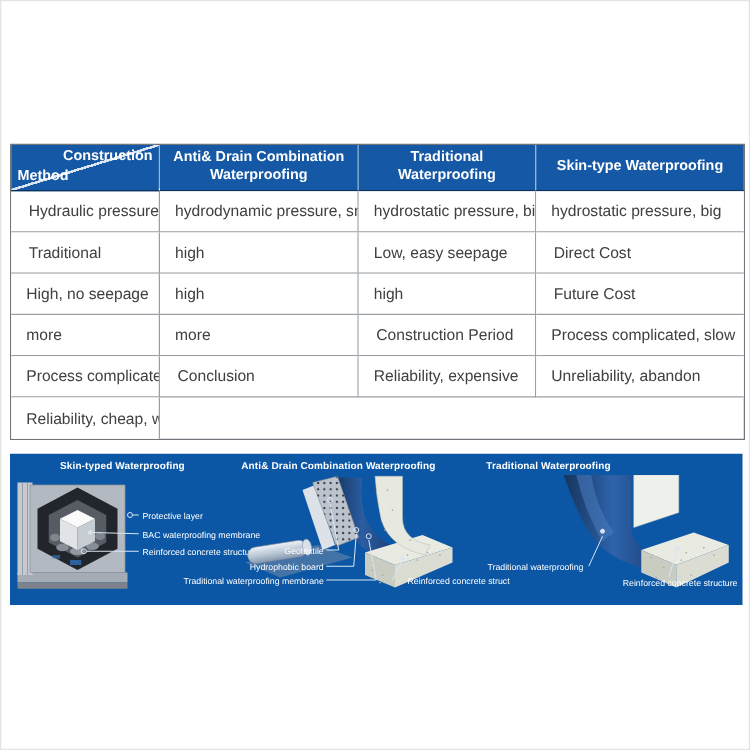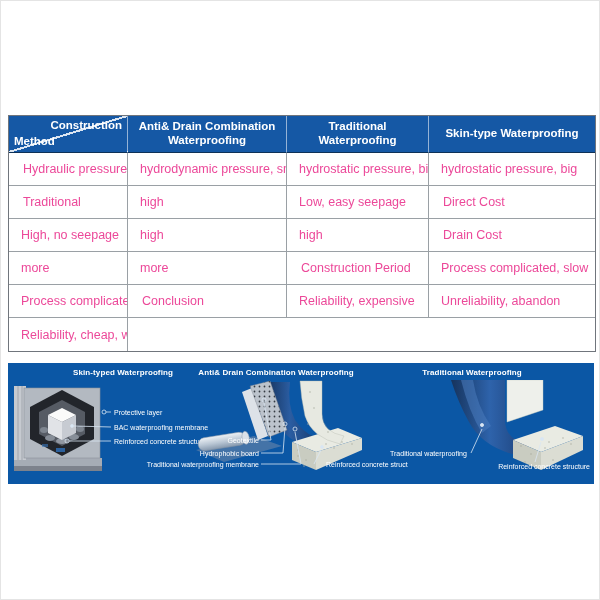--- a/index.html
+++ b/index.html
@@ -31,37 +31,37 @@
       linear-gradient(to bottom right,
         rgba(0,0,0,0) calc(50% - 1px),
         rgba(255,255,255,0.85) calc(50% - 1px),
         rgba(255,255,255,0.85) calc(50% + 1px),
         rgba(0,0,0,0) calc(50% + 1px)),
       #1558a5;
   }
   .corner .cw{position:absolute;top:3px;right:5px;}
   .corner .cm{position:absolute;bottom:3px;left:5px;}
   .c{
-    font-size:12.5px;color:#ec4899;display:flex;align-items:center;
+    font-size:12.5px;color:#404040;display:flex;align-items:center;
     padding:0 6px 0 12px;background:#ffffff;
     border-right:1px solid #9aa0a5;border-bottom:1px solid #9aa0a5;
     white-space:nowrap;overflow:hidden;
   }
   .c.rl{padding-left:14px;}
   .tbl>div:nth-child(4n){border-right:none;}
   .tbl>div:nth-child(n+25){border-bottom:none;}
 
   
   .panel{
     position:absolute;left:8px;top:363px;width:586px;height:121px;
     background:#0b57a5;overflow:hidden;
   }
   .dtitle{
     position:absolute;top:5px;color:#ffffff;font-weight:bold;font-size:8px;
-    text-align:center;letter-spacing:0.1px;white-space:nowrap;
+    text-align:left;letter-spacing:0.1px;white-space:nowrap;
   }
   .dtitle.t1{left:40px;width:150px;}
   .dtitle.t2{left:185px;width:166px;}
   .dtitle.t3{left:381px;width:166px;}
   .diag{position:absolute;}
   .diag text{
     font-family:"Liberation Sans",sans-serif;font-size:7px;fill:#ffffff;
   }
 </style>
 </head>
@@ -86,21 +86,21 @@
 
   <div class="c rl">Traditional</div>
   <div class="c">high</div>
   <div class="c">Low, easy seepage</div>
   <div class="c rl">Direct Cost</div>
 
   <div class="c">High, no seepage</div>
   <div class="c">high</div>
   <div class="c">high</div>
 
-  <div class="c rl">Drain Cost</div>
+  <div class="c rl">Future Cost</div>
   <div class="c">more</div>
   <div class="c">more</div>
 
   <div class="c rl">Construction Period</div>
   <div class="c">Process complicated, slow</div>
   <div class="c">Process complicated, slow</div>
 
   <div class="c rl">Conclusion</div>
   <div class="c">Reliability, expensive</div>
   <div class="c">Unreliability, abandon</div>

